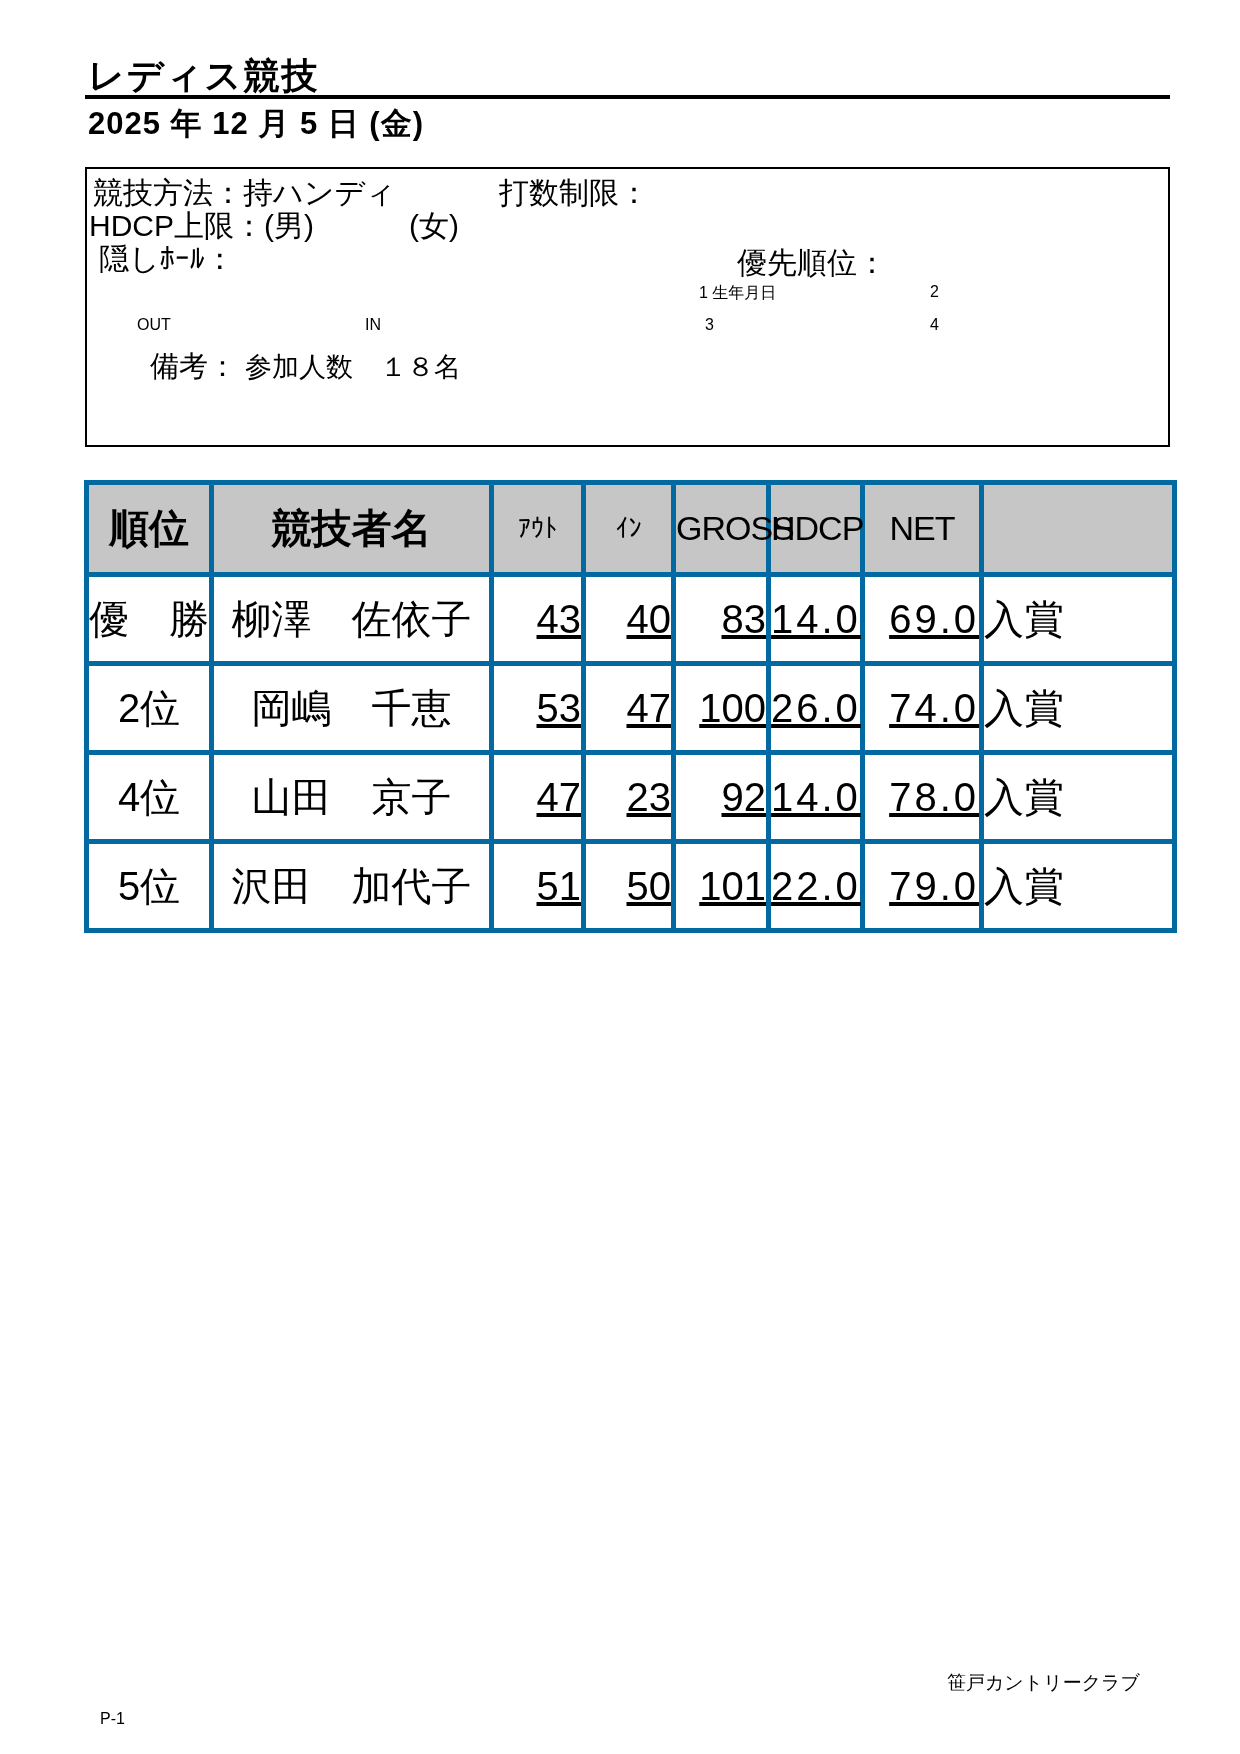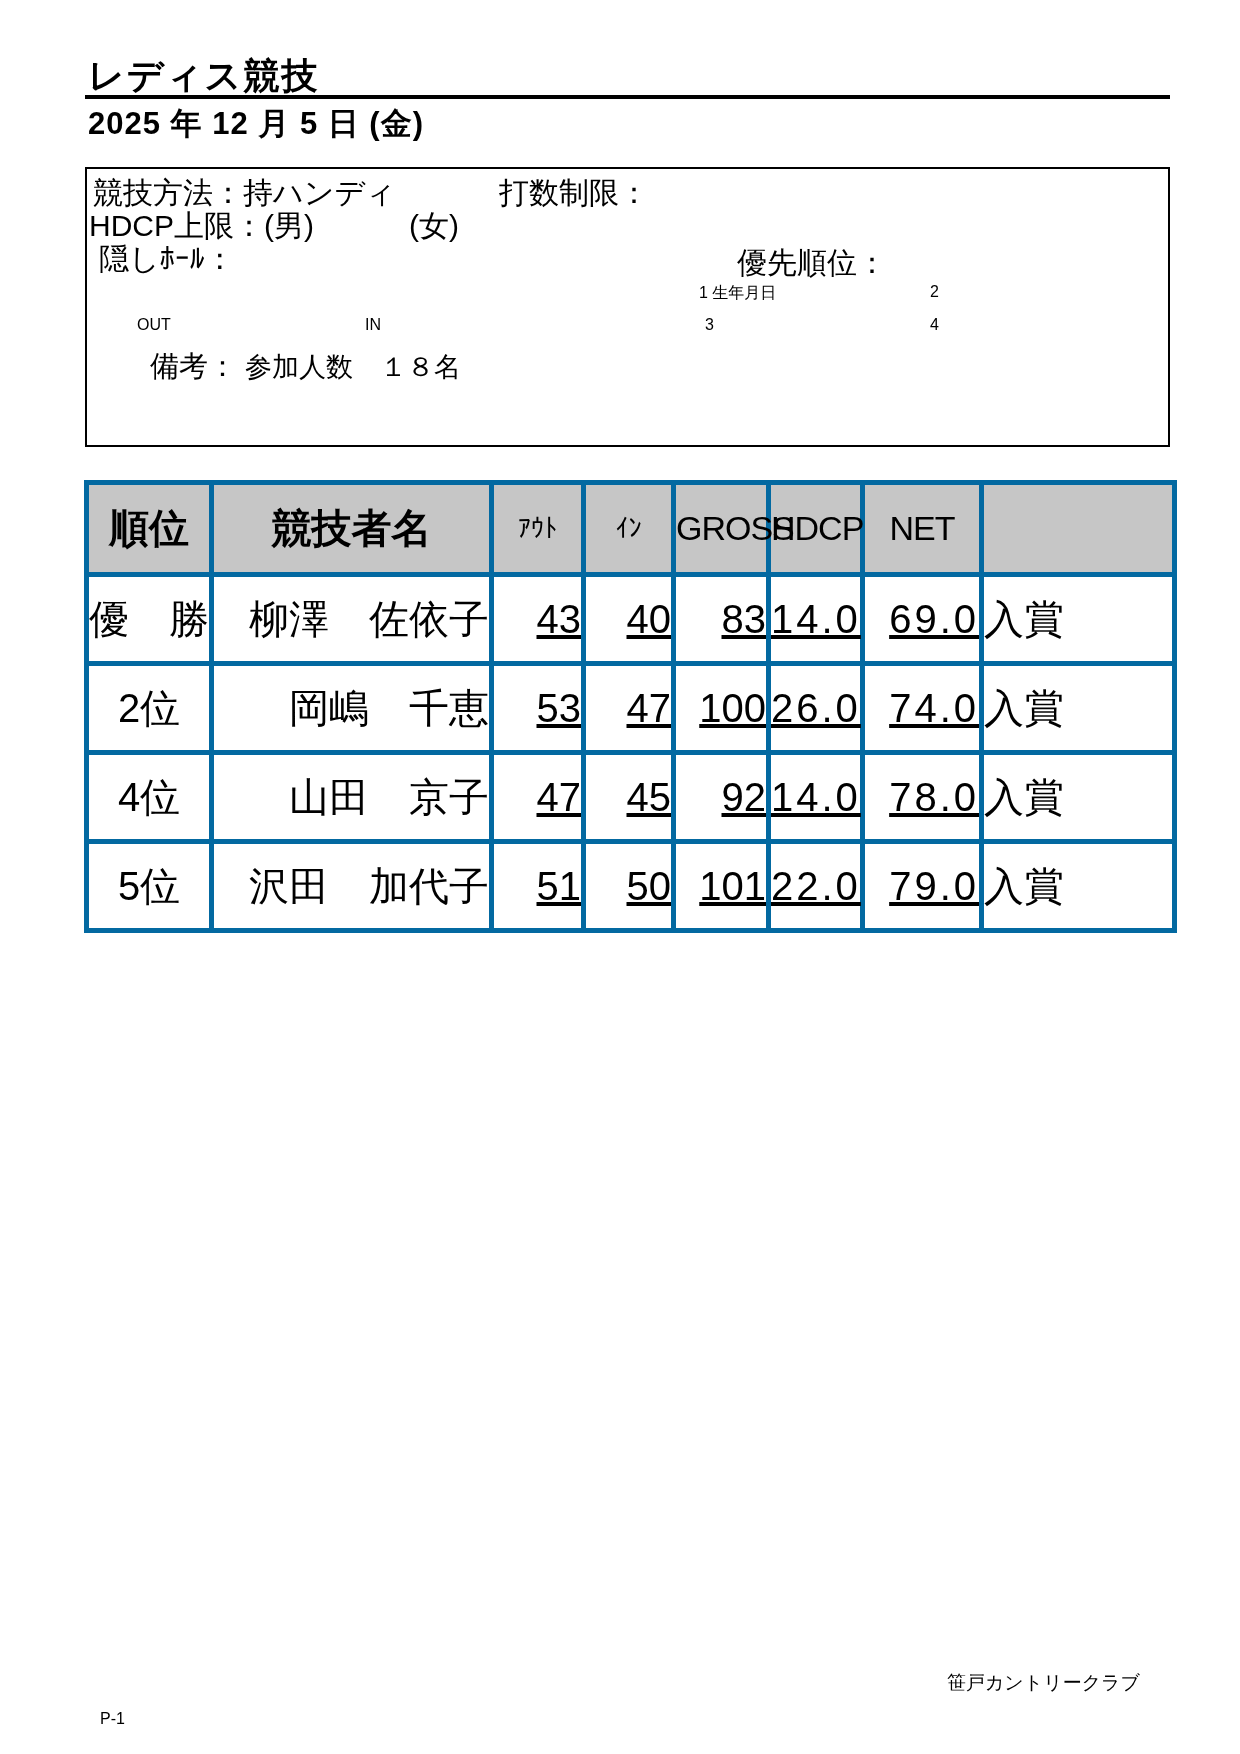--- a/index.html
+++ b/index.html
@@ -48,21 +48,21 @@
   table.results thead th{
     height:87px;background:#c6c6c6;text-align:center;vertical-align:middle;
     font-size:40px;font-weight:bold;border-bottom:4px solid #000;white-space:nowrap;
   }
   table.results thead th.kana{font-size:26px;font-weight:normal;}
   table.results thead th.latin{font-size:34px;font-weight:normal;letter-spacing:-1px;}
   table.results tbody td{
     height:84px;vertical-align:middle;font-size:40px;white-space:nowrap;
   }
   td.c-rank{text-align:center;}
-  td.c-name{text-align:right;padding-left:8px;}
+  td.c-name{text-align:center;padding-left:8px;}
   td.num{text-align:right;padding-right:8px;font-size:38px;text-decoration:underline;}
   td.dec{letter-spacing:3px;}
   td.c-net{padding-right:20px;}
   td.c-prize{text-align:left;padding-left:6px;}
 
   
   .footer-page{left:100px;top:1672px;font-size:16px;margin-top:38px;}
   .footer-club{right:100px;top:1670px;font-size:19px;}
 </style>
 </head>
@@ -132,21 +132,21 @@
       <td class="num">47</td>
       <td class="num">100</td>
       <td class="num dec">26.0</td>
       <td class="num dec c-net">74.0</td>
       <td class="c-prize">入賞</td>
     </tr>
     <tr>
       <td class="c-rank">4位</td>
       <td class="c-name">山田　京子</td>
       <td class="num">47</td>
-      <td class="num">45</td>
+      <td class="num">23</td>
       <td class="num">92</td>
       <td class="num dec">14.0</td>
       <td class="num dec c-net">78.0</td>
       <td class="c-prize">入賞</td>
     </tr>
     <tr>
       <td class="c-rank">5位</td>
       <td class="c-name">沢田　加代子</td>
       <td class="num">51</td>
       <td class="num">50</td>

